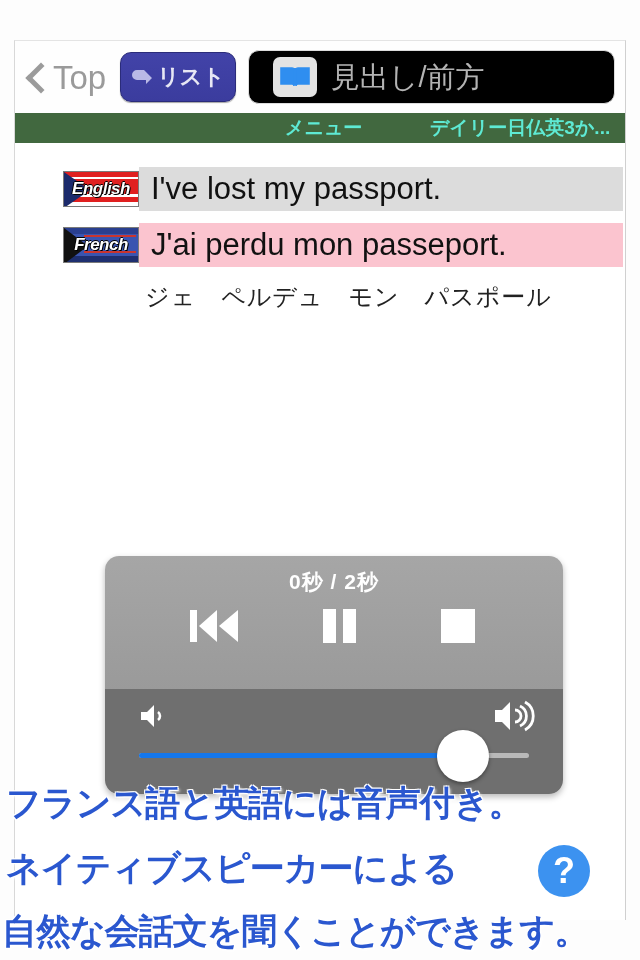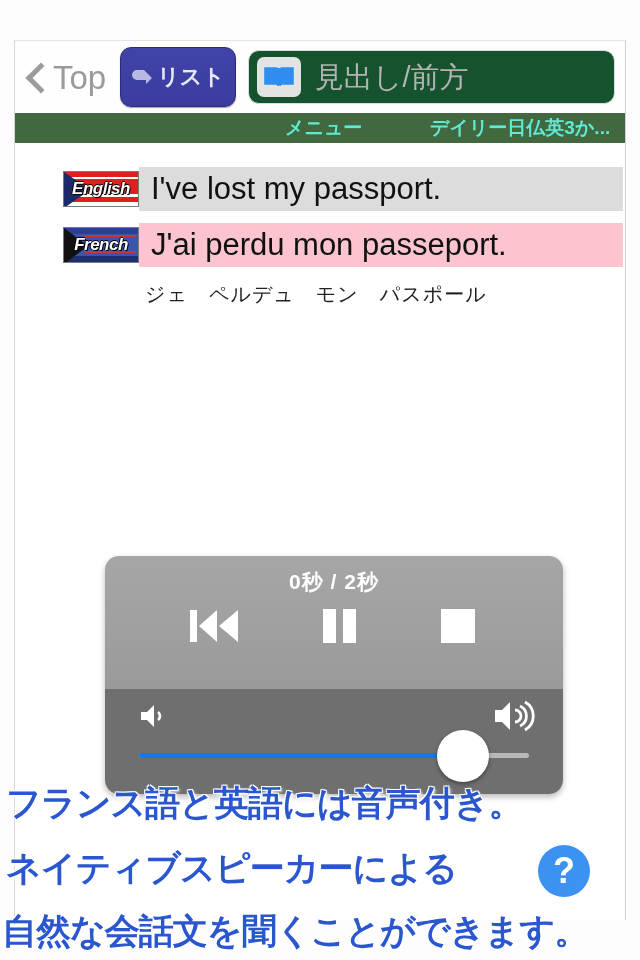--- a/index.html
+++ b/index.html
@@ -59,21 +59,21 @@
     font-size: 33px;
     color: #9a9a9a;
     letter-spacing: 0px;
     line-height: 1;
   }
   #list-btn {
     margin-left: 10px;
     background: linear-gradient(#4243a8, #3b3c9e);
     border: 1px solid #2b2c7a;
     border-radius: 11px;
-    height: 60px;
+    height: 50px;
     min-width: 110px;
     display: flex;
     align-items: center;
     justify-content: center;
     gap: 4px;
     padding: 0 10px;
     box-shadow: 0 1px 1px rgba(0,0,0,.35);
     cursor: pointer;
   }
   .return-icon {
@@ -86,26 +86,26 @@
     color: #e7e7f4;
     font-size: 22px;
     font-weight: bold;
     line-height: 1;
     white-space: nowrap;
   }
   #search-field {
     margin-left: 12px;
     flex: 1;
     height: 54px;
-    background: #14532d;
+    background: #000000;
     border: 1px solid #dcdcdc;
     border-radius: 11px;
     display: flex;
     align-items: center;
-    padding: 0 6px;
+    padding: 0 22px;
     cursor: text;
   }
   .book-icon-box {
     width: 44px; height: 40px;
     background: #e3e3e3;
     border-radius: 7px;
     display: flex; align-items: center; justify-content: center;
     flex: 0 0 auto;
     margin-left: 2px;
   }
@@ -238,21 +238,21 @@
     display: flex;
     align-items: center;
     margin-right: 2px;
   }
   #sentence-en { background: #dcdcdc; }
   #sentence-fr { background: #fbc4cf; }
 
   #pronunciation {
     margin-top: 14px;
     padding-left: 130px;
-    font-size: 20px;
+    font-size: 24px;
     color: #222222;
     letter-spacing: 1px;
   }
 
   
   #player {
     position: absolute;
     left: 90px; top: 413px;
     width: 458px;
     border-radius: 14px;

